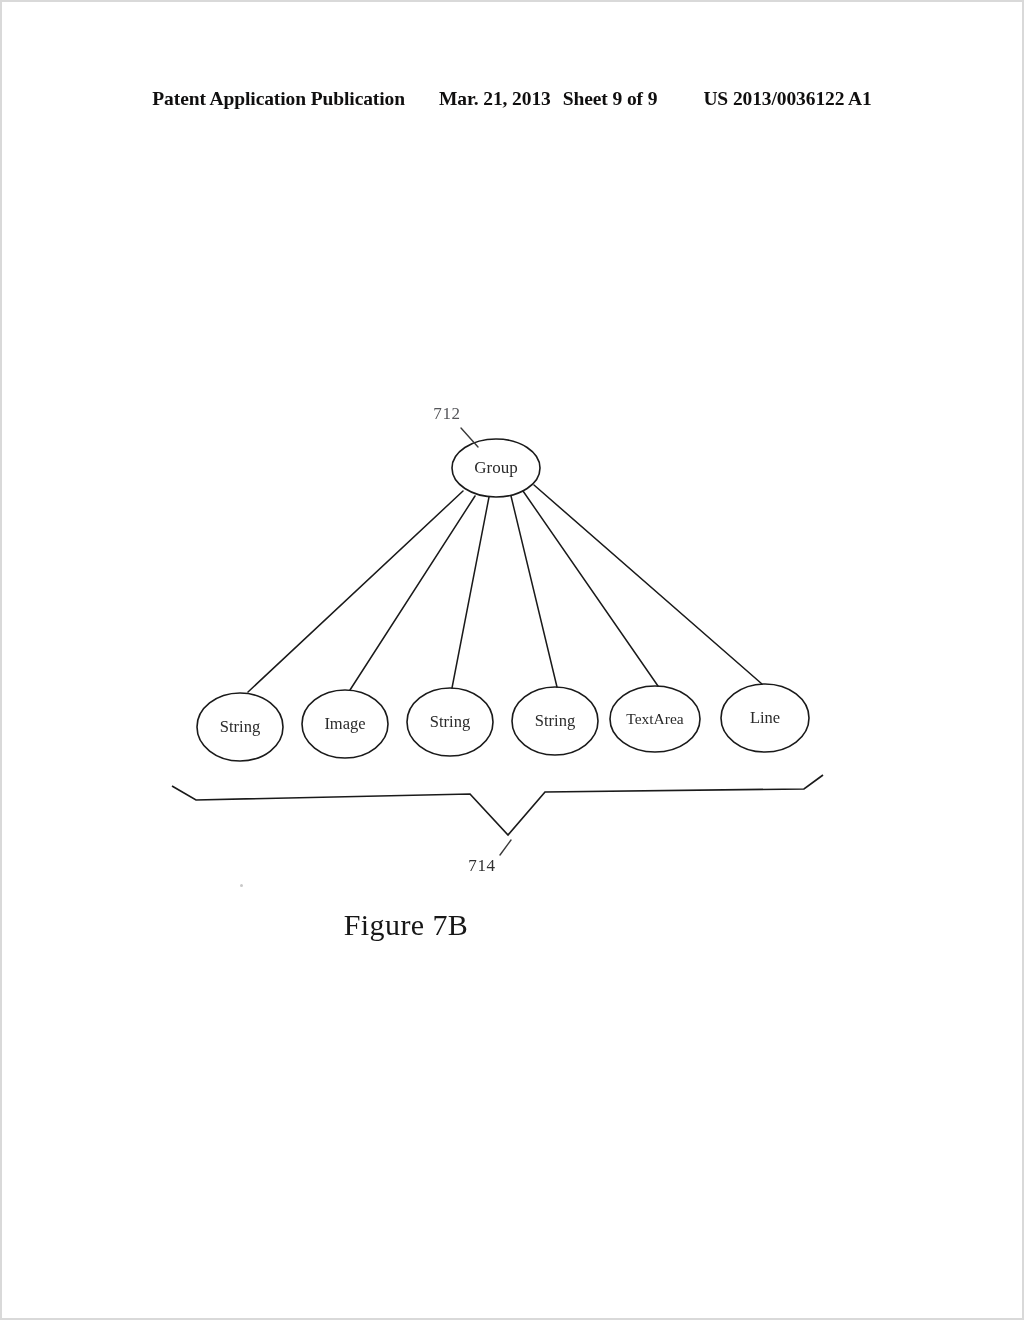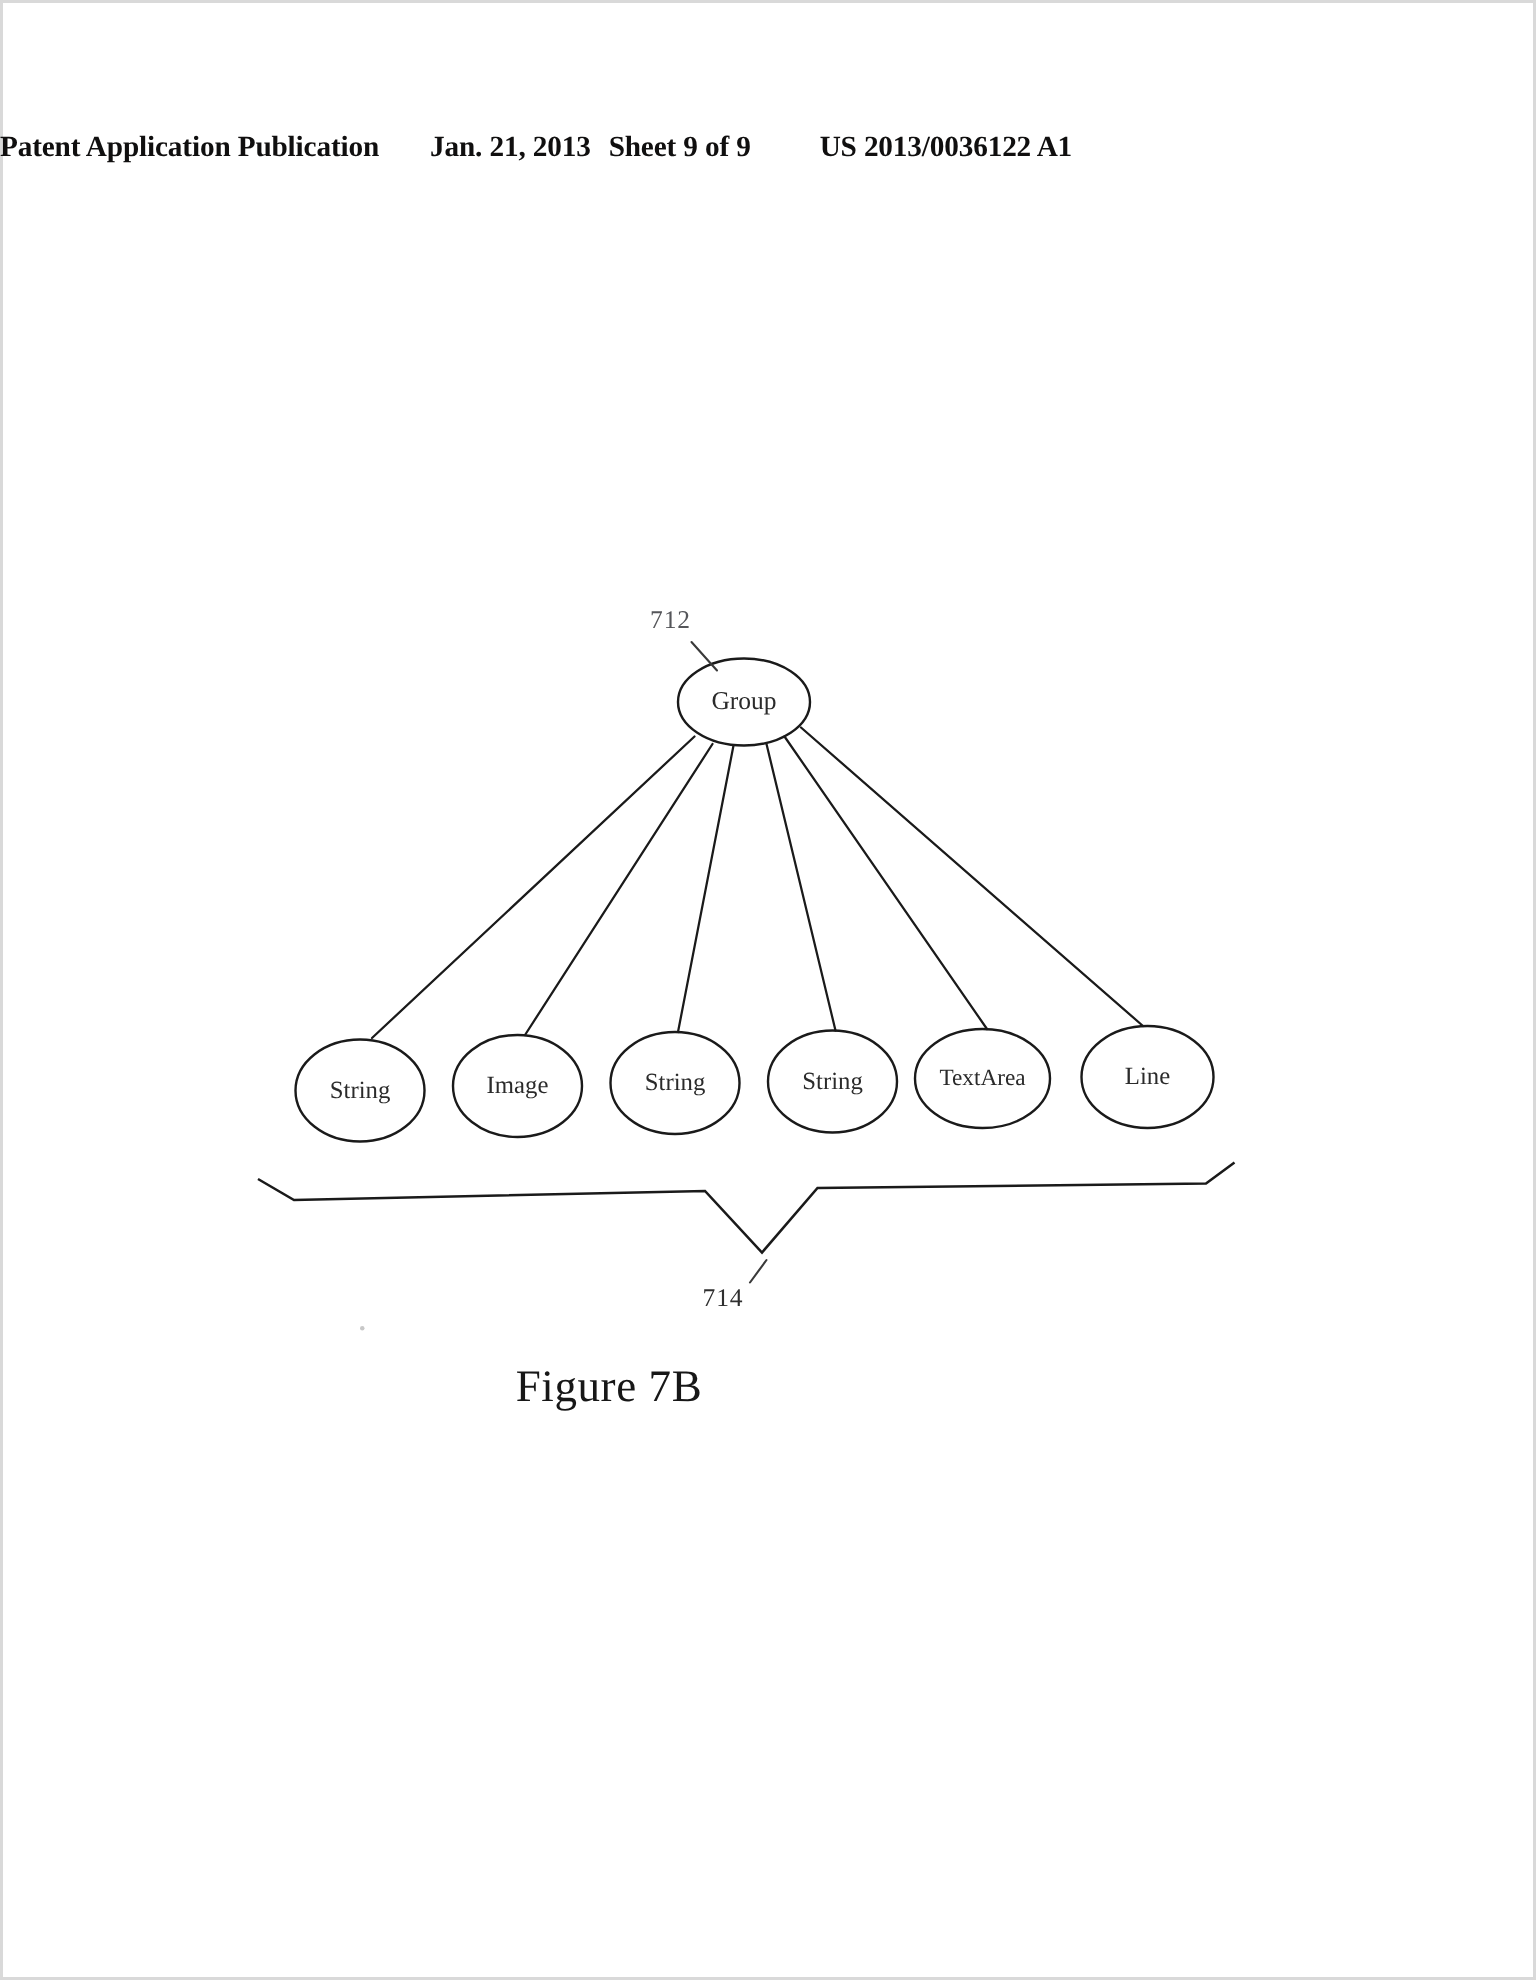--- a/index.html
+++ b/index.html
@@ -39,21 +39,21 @@
 
   
   #running-header {
     position: absolute;
     left: 0;
     top: 88px;
     width: 1024px;
     height: 30px;
     display: flex;
     align-items: baseline;
-    justify-content: flex-start;
+    justify-content: center;
     white-space: nowrap;
   }
   #running-header .hdr-text {
     font-family: "Liberation Serif", "DejaVu Serif", serif;
     font-weight: bold;
     font-size: 19.5px;
     color: #100f0f;
     letter-spacing: -0.1px;
   }
   .hdr-gap-a { display: inline-block; width: 34px; }
@@ -155,21 +155,21 @@
 <div id="page-sheet">
 
   <div class="scan-edge left"></div>
   <div class="scan-edge right"></div>
   <div class="scan-edge top"></div>
   <div class="scan-edge bottom"></div>
 
   <div id="running-header">
     <span class="hdr-text">Patent Application Publication</span>
     <span class="hdr-gap-a"></span>
-    <span class="hdr-text">Jan. 21, 2013</span>
+    <span class="hdr-text">Mar. 21, 2013</span>
     <span class="hdr-gap-b"></span>
     <span class="hdr-text">Sheet 9 of 9</span>
     <span class="hdr-gap-c"></span>
     <span class="hdr-text">US 2013/0036122 A1</span>
   </div>
 
   <div id="figure-area">
     <svg id="figure-svg" width="1024" height="1320" viewBox="0 0 1024 1320" xmlns="http://www.w3.org/2000/svg">
 
       <g>

